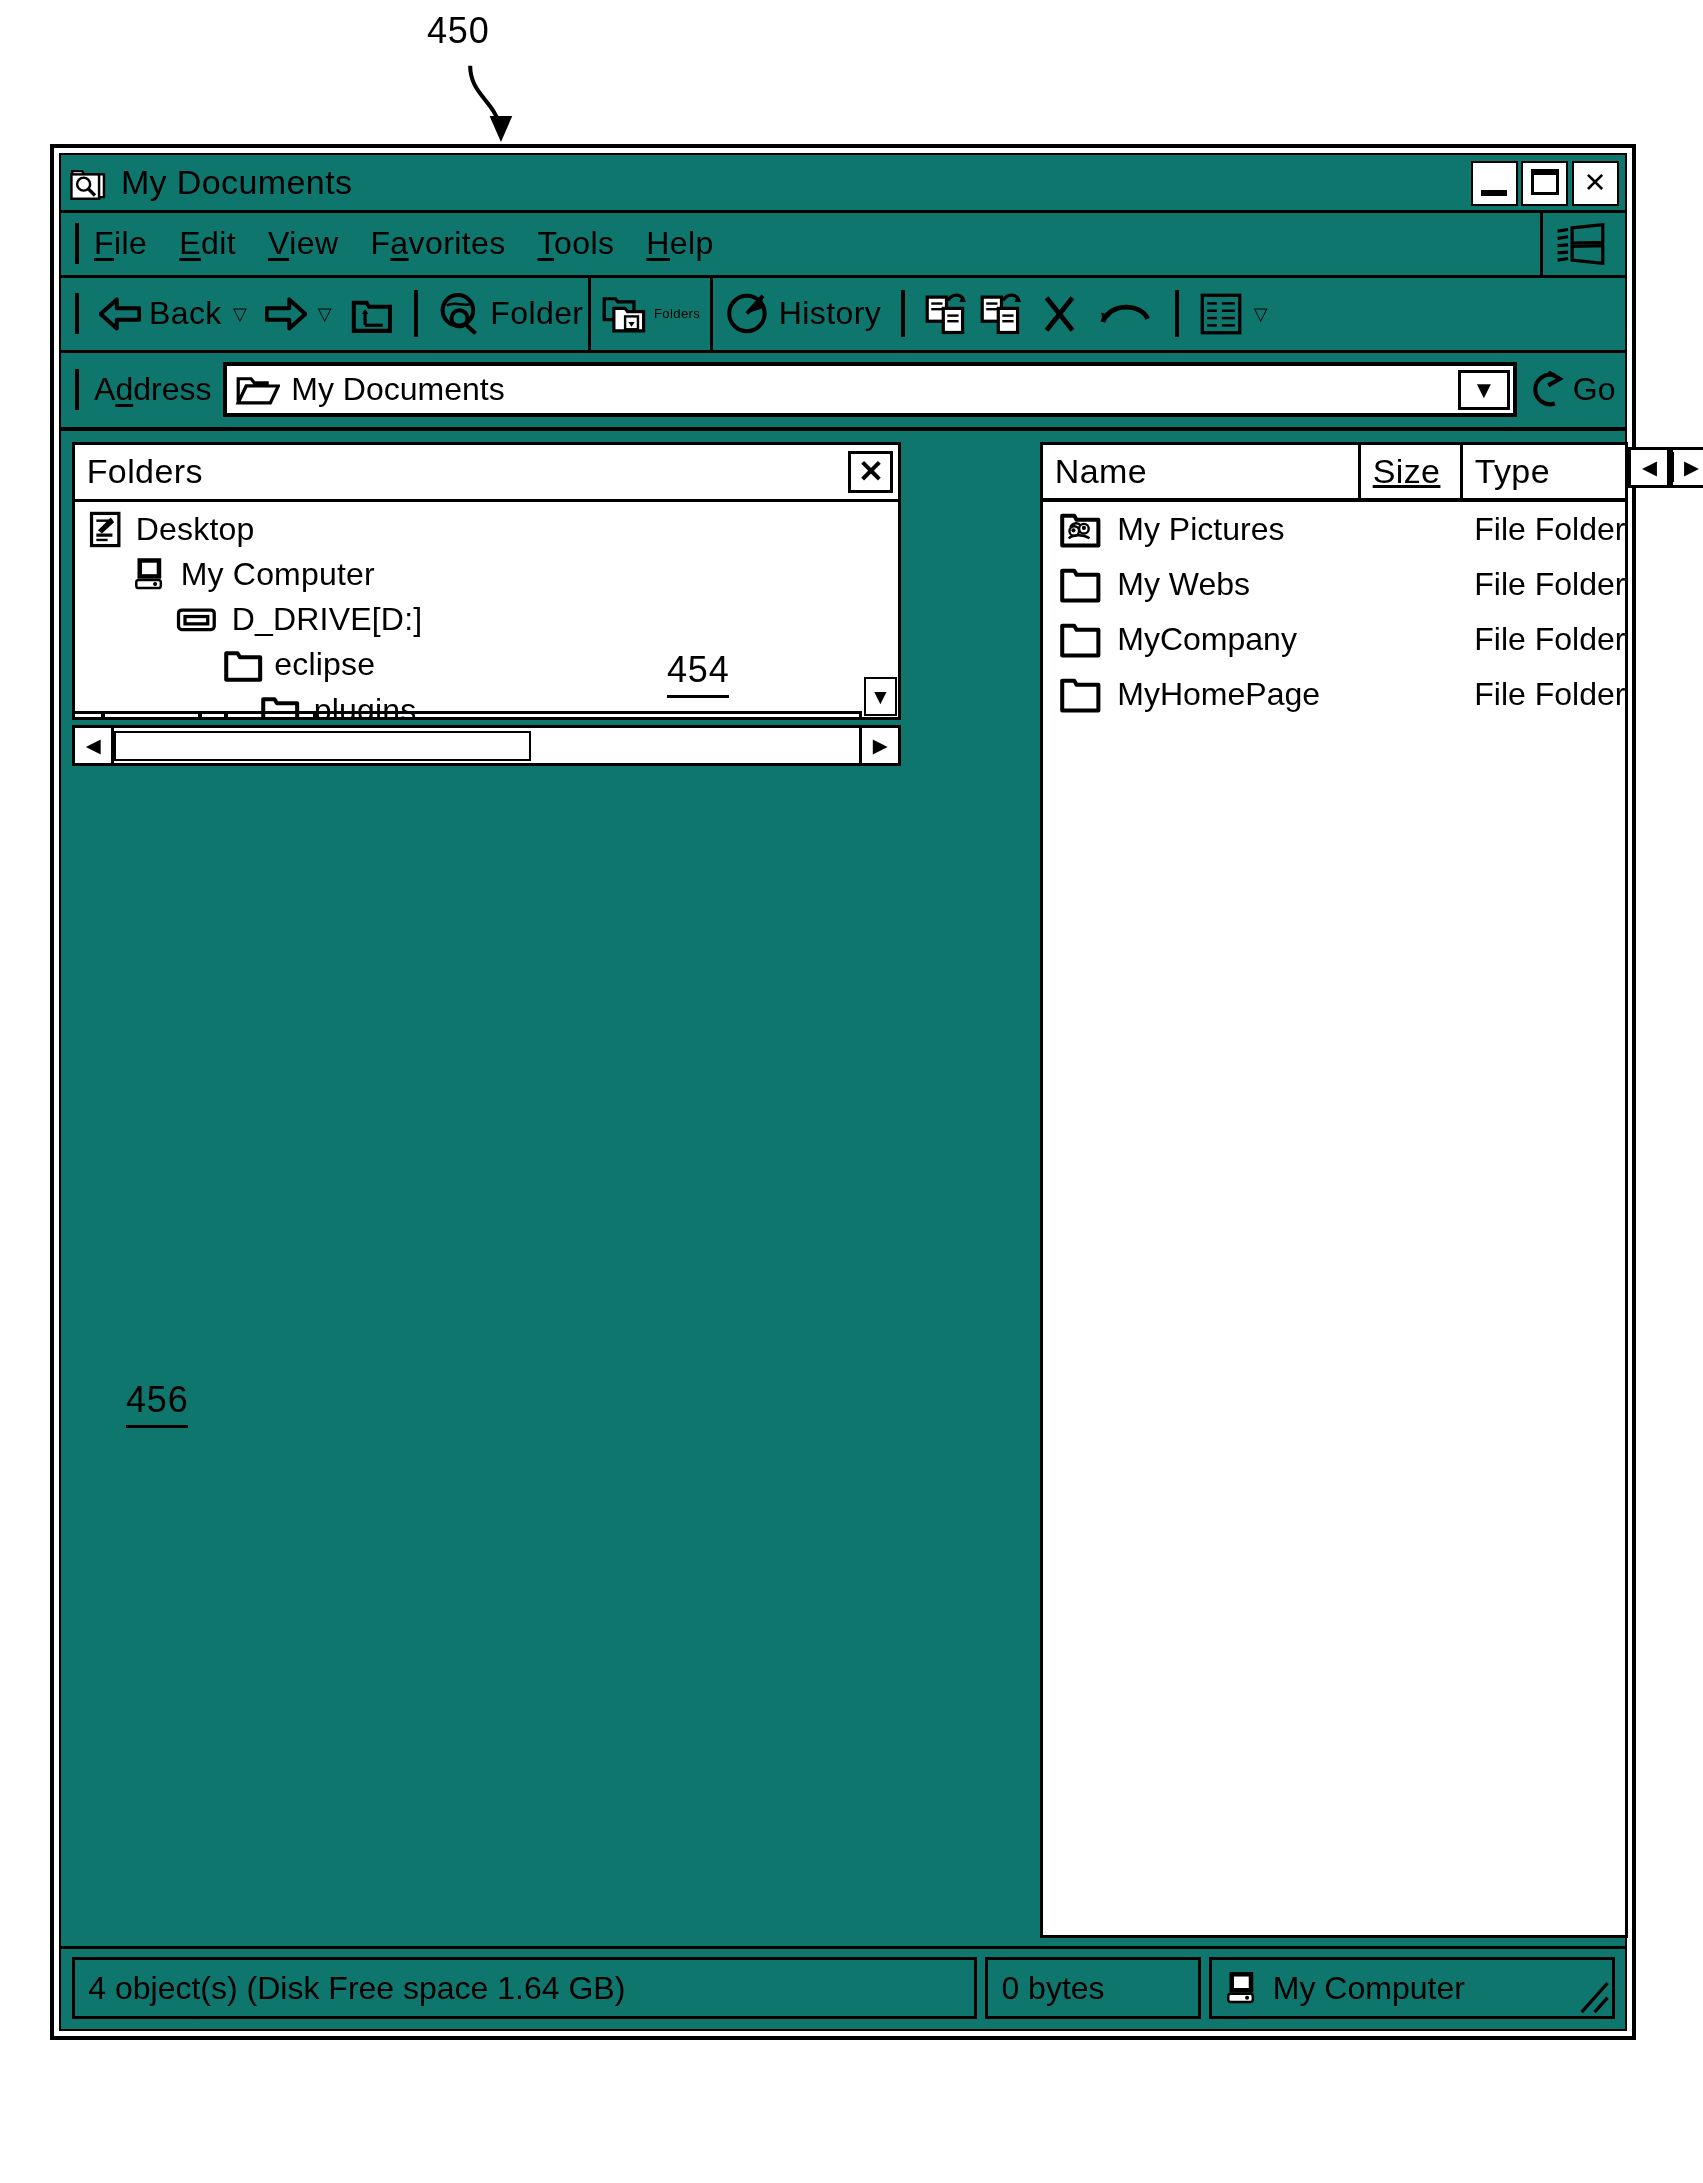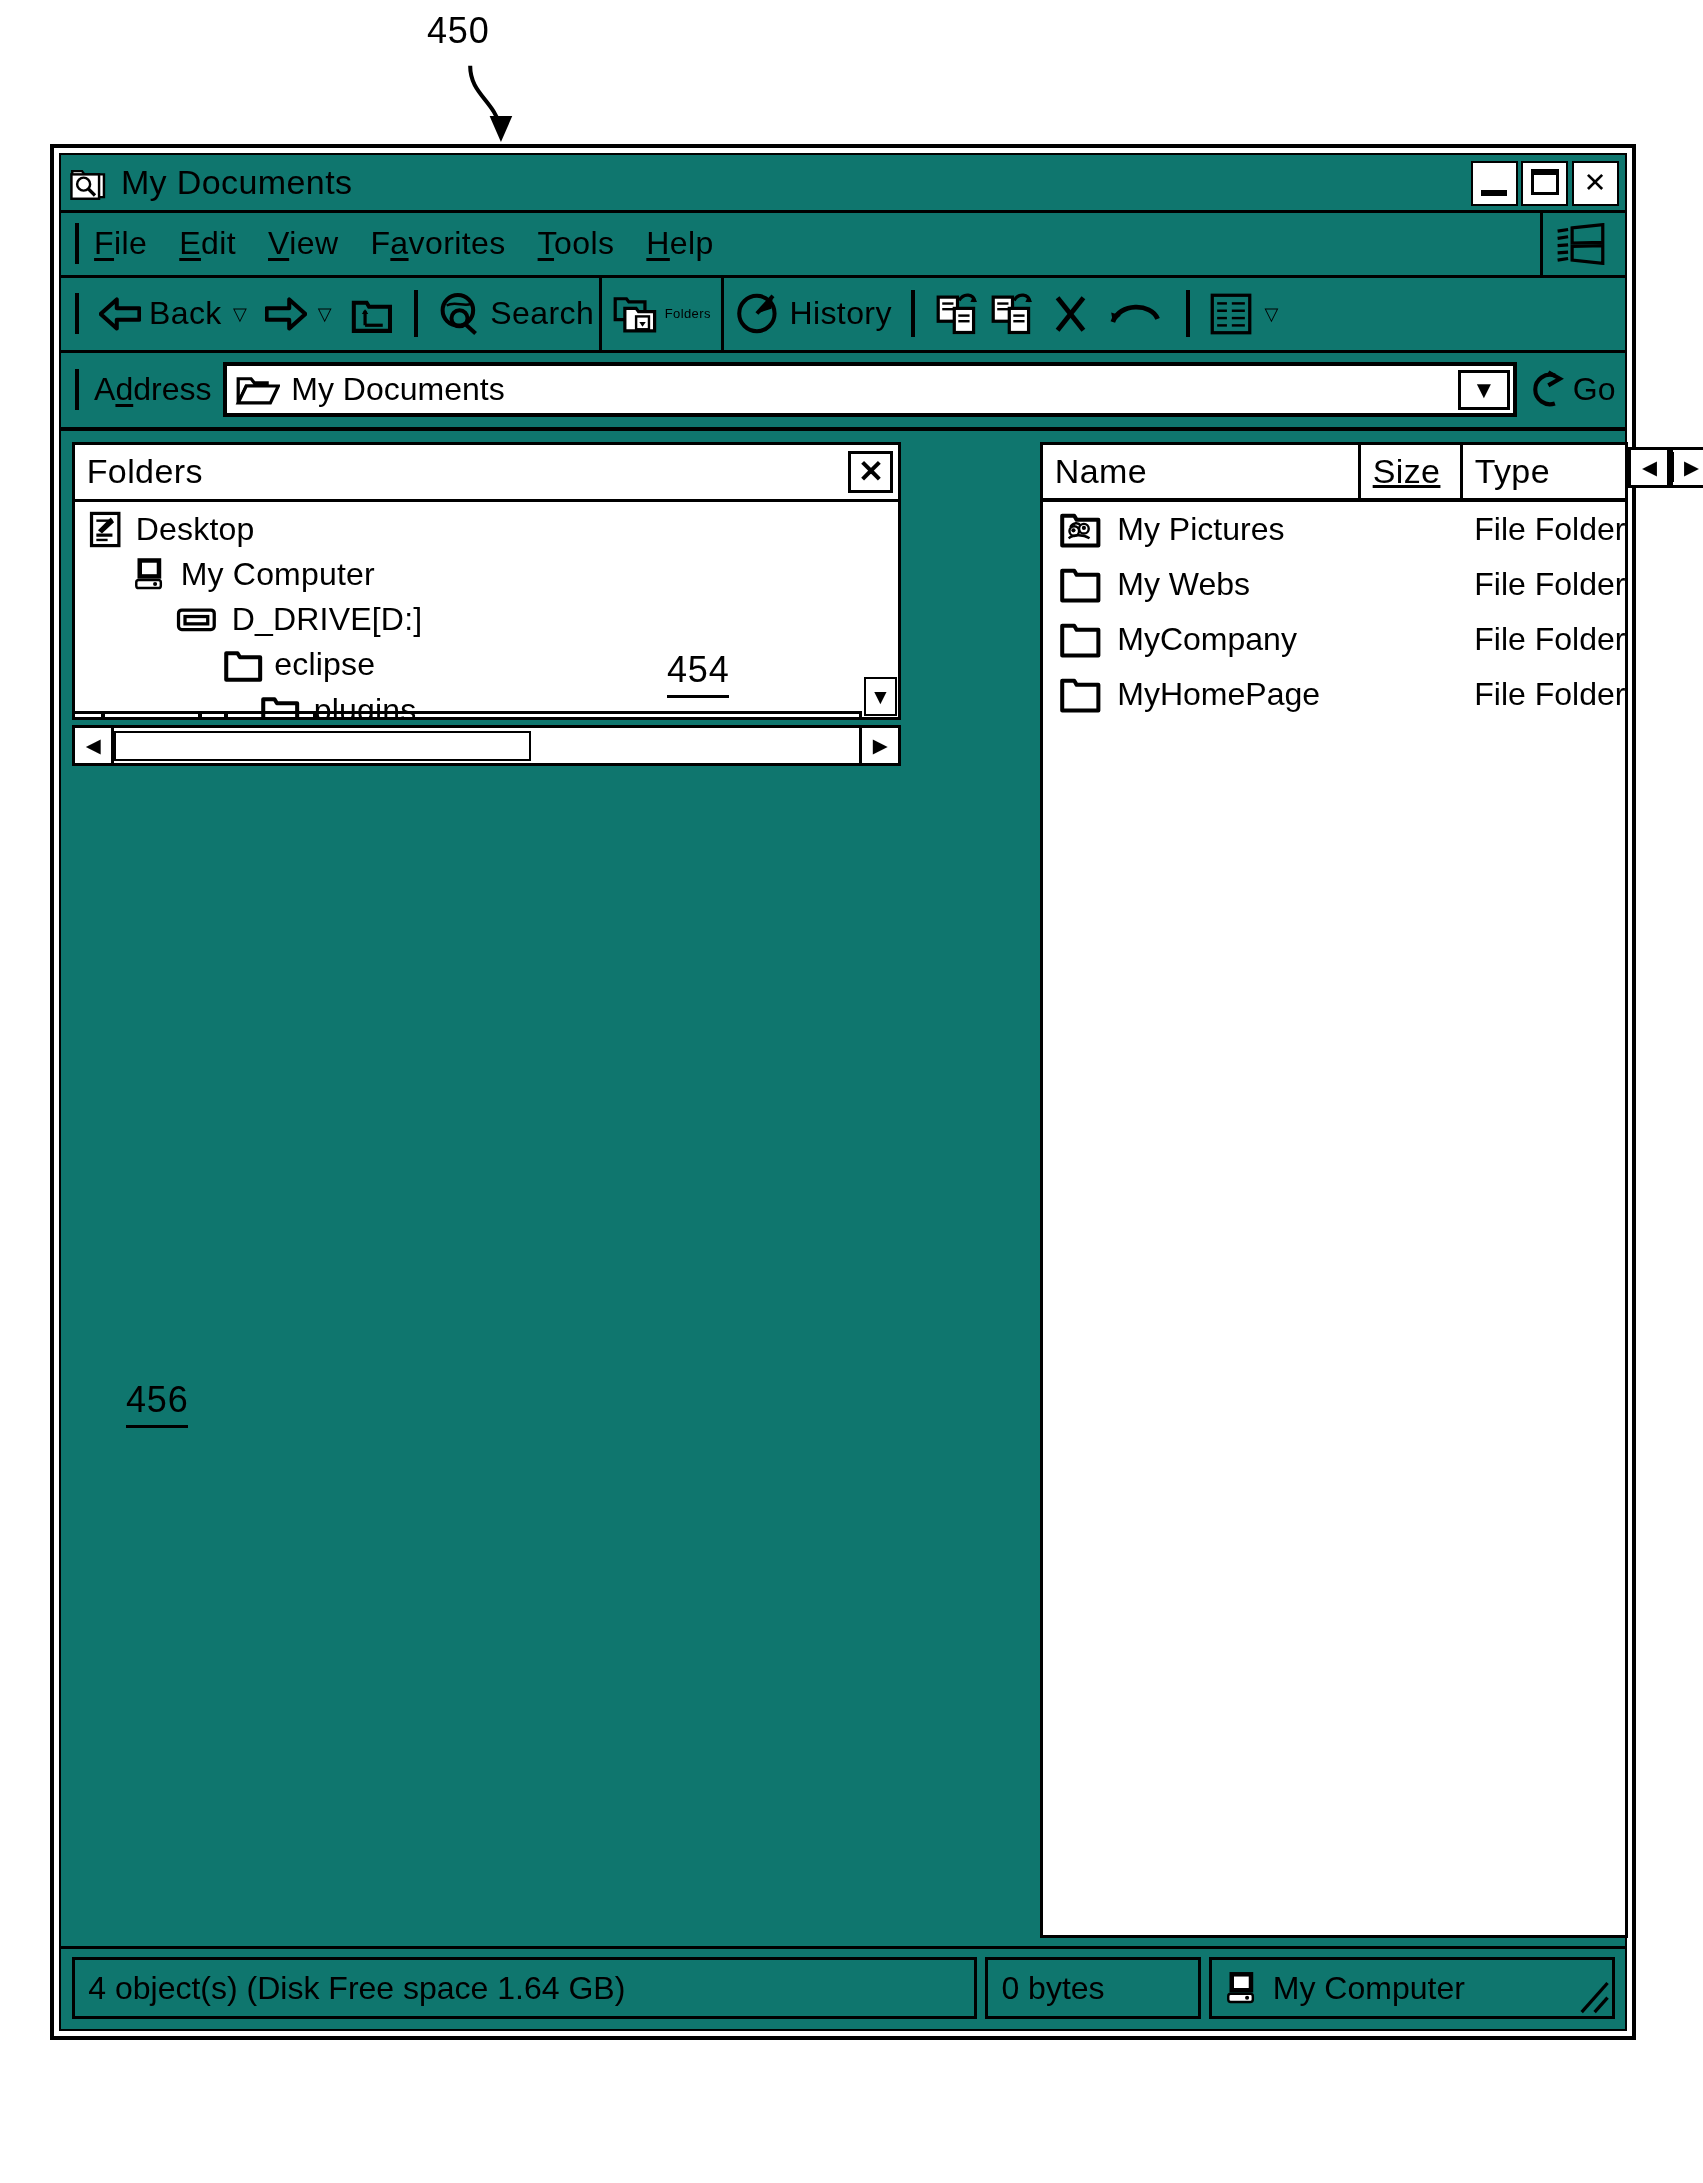--- a/index.html
+++ b/index.html
@@ -521,21 +521,21 @@
 
     <div class="tb-btn">
       <span class="ic">
         <svg width="45" height="45" viewBox="0 0 56 56">
           <circle cx="26" cy="24" r="19" fill="none" stroke="#000" stroke-width="5"></circle>
           <path d="M12 18 C22 12, 34 20, 42 16" fill="none" stroke="#000" stroke-width="3"></path>
           <circle cx="28" cy="34" r="10" fill="none" stroke="#000" stroke-width="5"></circle>
           <line x1="35" y1="41" x2="48" y2="53" stroke="#000" stroke-width="5"></line>
         </svg>
       </span>
-      <span class="tb-label">Search</span>
+      <span class="tb-label">Folder</span>
     </div>
 
     <div class="tb-pressed">
       <span class="ic">
         <svg width="45" height="44" viewBox="0 0 56 54">
           <path d="M4 8 h14 l3 4 h20 v22 H4 Z" fill="none" stroke="#000" stroke-width="4"></path>
           <path d="M16 20 h14 l3 4 h20 v24 H16 Z" fill="#fff" stroke="#000" stroke-width="4"></path>
           <rect x="30" y="30" width="16" height="16" fill="none" stroke="#000" stroke-width="3"></rect>
           <path d="M38 43 L34 37 L42 37 Z" fill="#000"></path>
         </svg>

